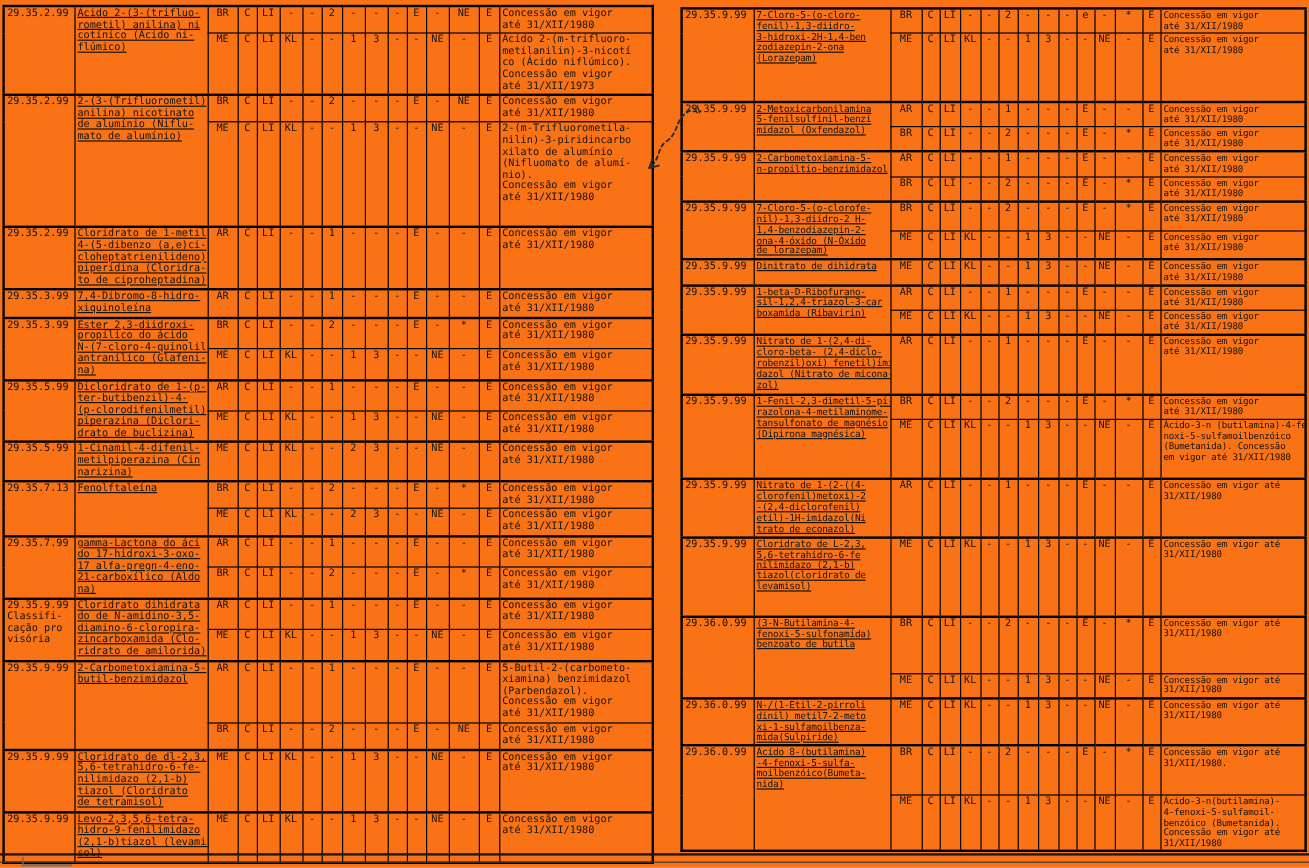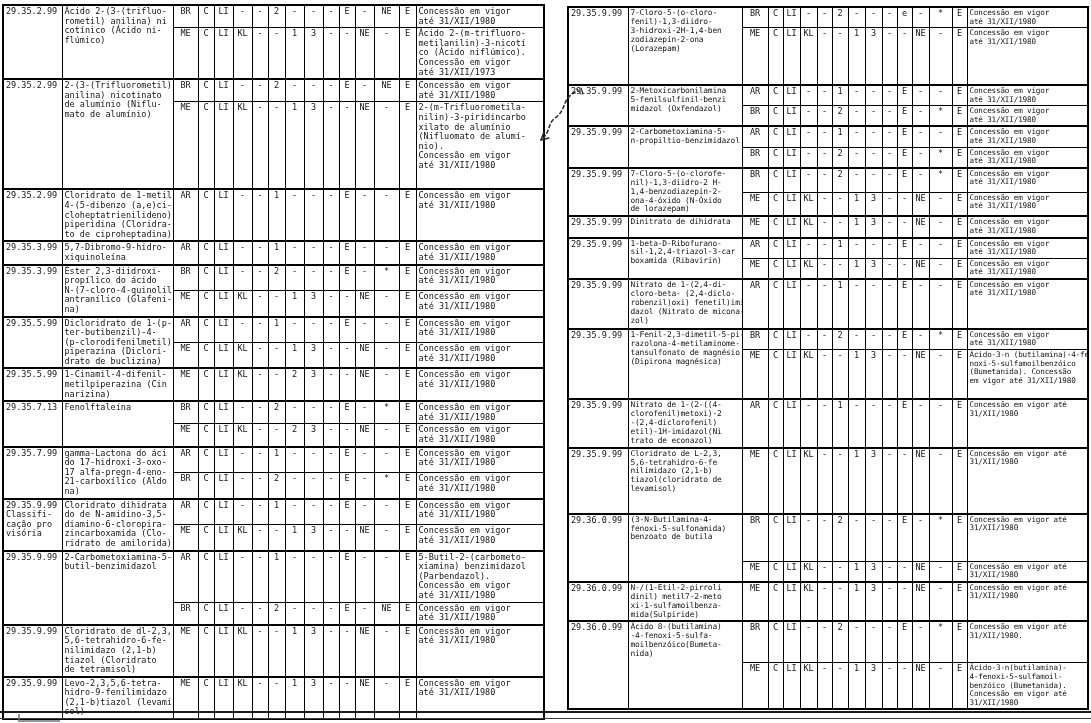--- a/index.html
+++ b/index.html
@@ -1,20 +1,20 @@
 <!DOCTYPE html>
 <html><head>
 <meta charset="utf-8">
 <style>
   html,body{margin:0;padding:0;}
   body{background:#e8e8e4;}
   #page{
     position:relative;
     width:1091px;height:723px;
-    background:#ffffff;
+    background:#f97316;
     overflow:hidden;
     font-family:"DejaVu Sans Mono","Liberation Mono",monospace;
     color:#141414;
   }
   table.doc{
     border-collapse:collapse;
     table-layout:fixed;
     position:absolute;
     background:transparent;
   }
@@ -25,21 +25,21 @@
     border:1px solid #000;
     vertical-align:top;
     padding:1px 2px;
     font-size:8.5px;
     line-height:1.13;
     white-space:pre;
     overflow:hidden;
   }
   table.doc tr.rowstart td{border-top:2px solid #000;}
   td.code{font-size:8.3px;padding-top:2px;}
-  td.desc{font-size:8.3px;}
+  td.desc{font-size:8.3px;text-decoration:underline;}
   #tbl-right td.desc{font-size:7.9px;letter-spacing:-0.2px;}
   td.val{text-align:center;font-size:8.3px;padding:1px 0;}
   td.obs{font-size:8px;}
   #tbl-right td.obs{font-size:7.6px;letter-spacing:-0.15px;}
   .ovl{text-decoration:overline;}
   
   #tbl-left tr.r1s1 td{height:84px;}
   #tbl-left tr.r2s0 td{height:48px;}
   #tbl-left tr.r10s0 td{height:46px;}
   #tbl-right tr.r0s1 td{height:54px;}
@@ -185,21 +185,21 @@
           <td class="val">-</td>
           <td class="val">E</td>
           <td class="val">-</td>
           <td class="val">-</td>
           <td class="val">E</td>
           <td class="obs">Concessão em vigor
 até 31/XII/1980</td>
         </tr>
         <tr class="r3s0 rowstart">
           <td rowspan="1" class="code">29.35.3.99</td>
-          <td rowspan="1" class="desc">5,7-Dibromo-9-hidro-
+          <td rowspan="1" class="desc">7,4-Dibromo-8-hidro-
 xiquinoleína</td>
           <td class="val">AR</td>
           <td class="val">C</td>
           <td class="val">LI</td>
           <td class="val">-</td>
           <td class="val">-</td>
           <td class="val">1</td>
           <td class="val">-</td>
           <td class="val">-</td>
           <td class="val">-</td>

